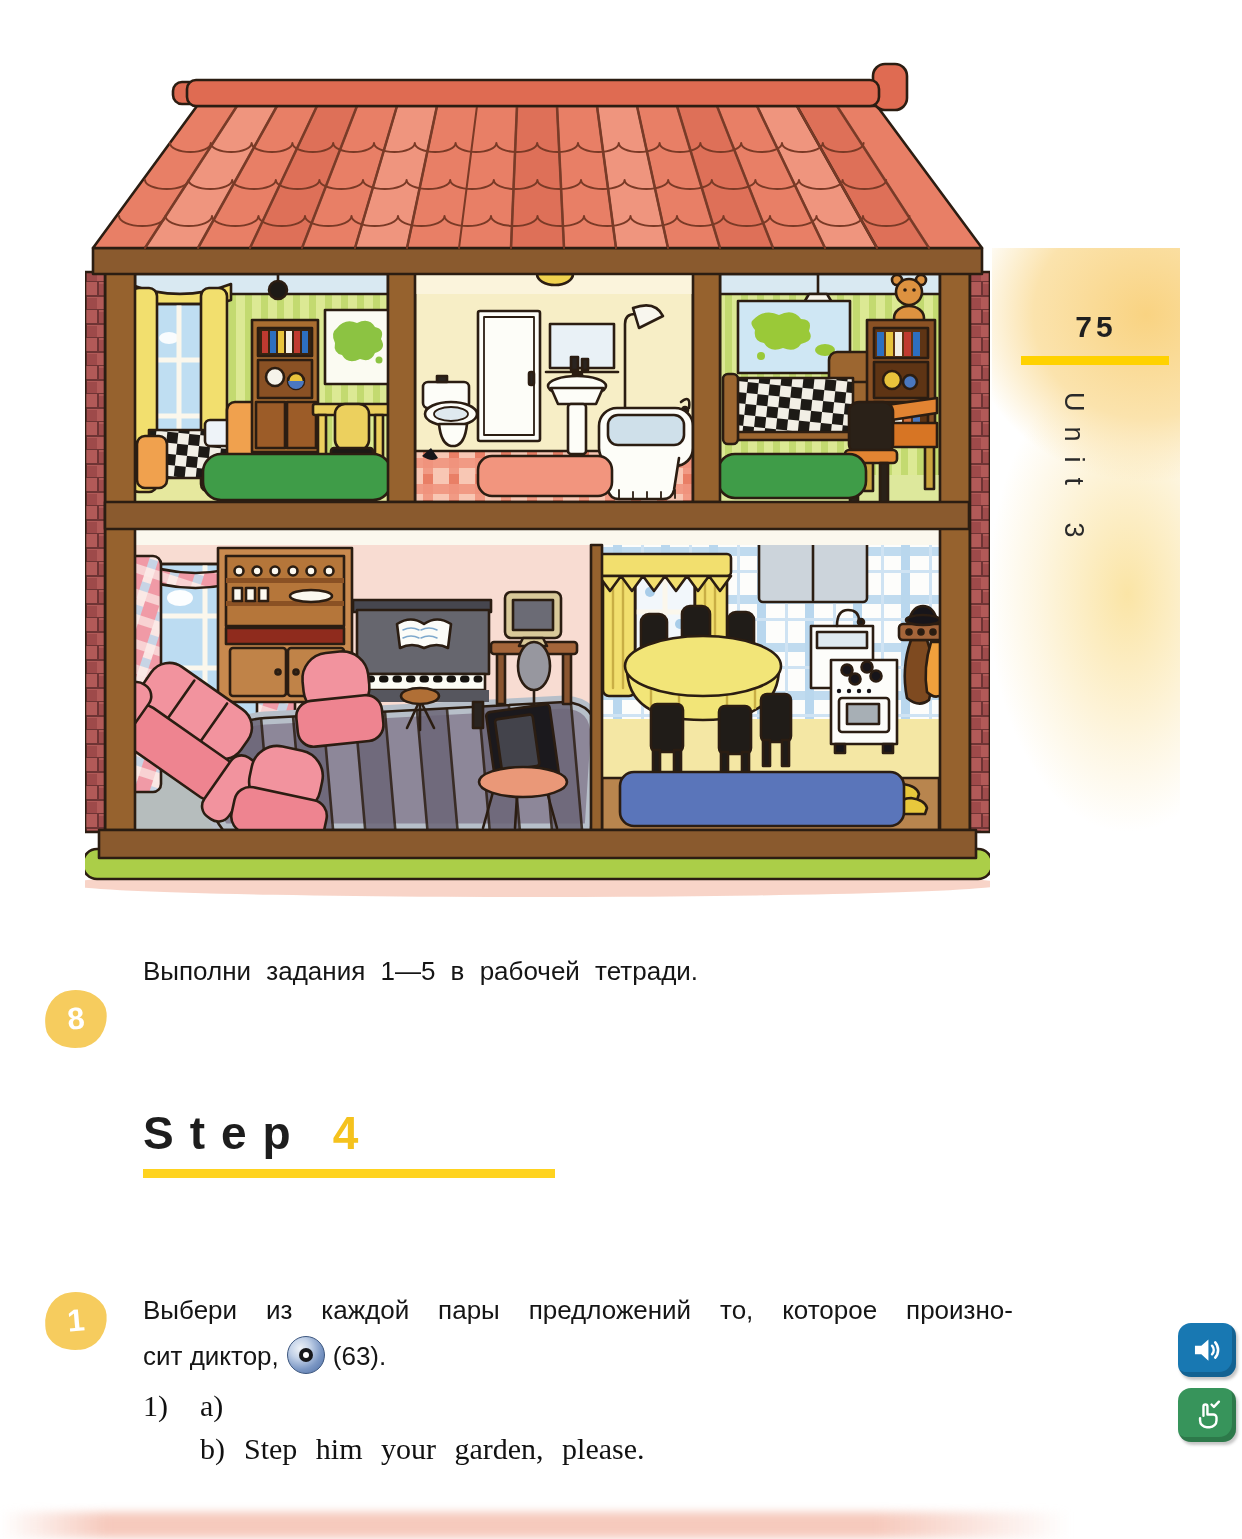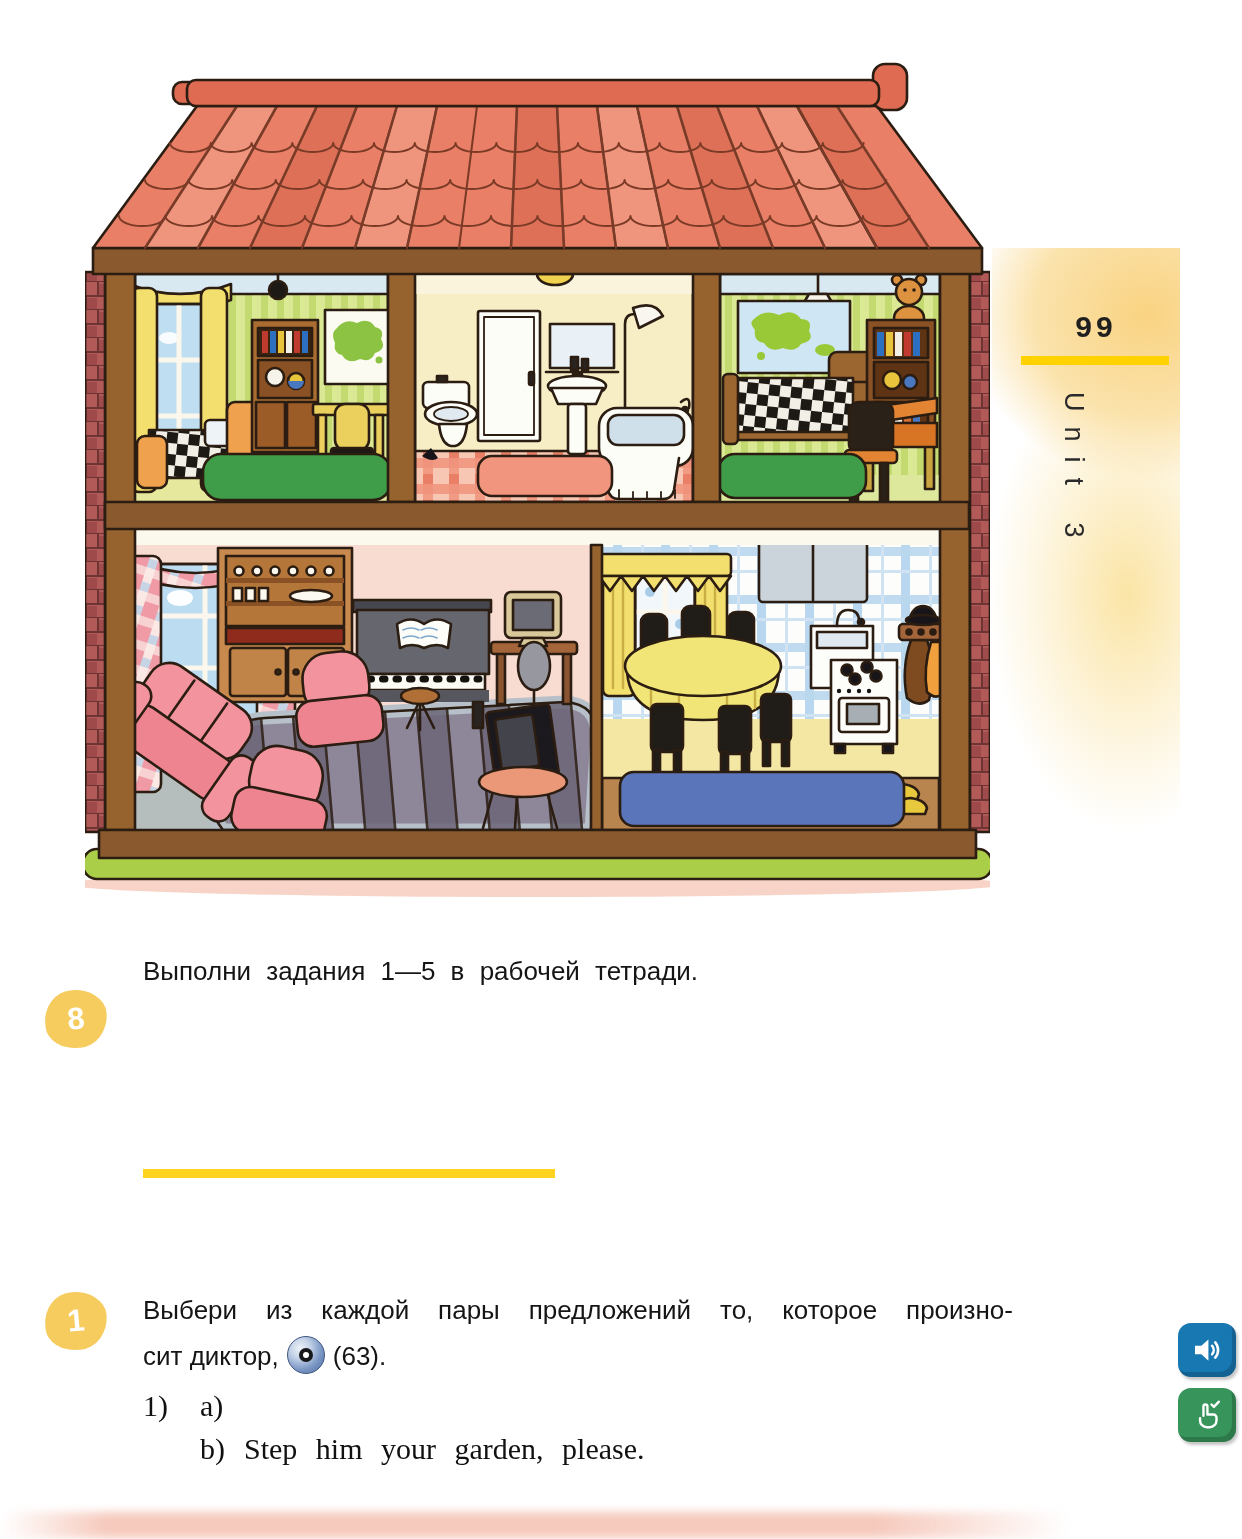--- a/index.html
+++ b/index.html
@@ -528,28 +528,29 @@
           <path class="fan" d="M34 158 a23.2 10 0 0 0 46.5 0 a23.2 10 0 0 0 46.5 0 a23.2 10 0 0 0 46.5 0 a23.2 10 0 0 0 46.5 0 a23.2 10 0 0 0 46.5 0 a23.2 10 0 0 0 46.5 0 a23.2 10 0 0 0 46.5 0 a23.2 10 0 0 0 46.5 0 a23.2 10 0 0 0 46.5 0 a23.2 10 0 0 0 46.5 0 a23.2 10 0 0 0 46.5 0 a23.2 10 0 0 0 46.5 0 a23.2 10 0 0 0 46.5 0 a23.2 10 0 0 0 46.5 0 a23.2 10 0 0 0 46.5 0 a23.2 10 0 0 0 46.5 0 a23.2 10 0 0 0 46.5 0"></path>
         </g>
         <rect x="88" y="24" width="26" height="22" rx="9" fill="#df6b52"></rect>
         <rect x="788" y="6" width="34" height="46" rx="12" fill="#df6b52"></rect>
         <rect x="102" y="22" width="692" height="26" rx="9" fill="#df6b52"></rect>
       </g>
     </g>
   </svg>
 
   <div class="tab-blob"></div>
-  <div class="page-num">99</div>
+  <div class="page-num">75</div>
   <div class="tab-line"></div>
   <div class="unit-label">Unit 3</div>
 
 
   <div class="badge" style="top:990px">8</div>
   <div class="ru" style="top:951px;word-spacing:8px">Выполни задания 1—5 в рабочей тетради.</div>
 
+  <div class="step"><span>Step</span><b>4</b></div>
   <div class="step-line"></div>
 
 
   <div class="badge" style="top:1292px">1</div>
   <div class="ru ru-just" style="top:1290px">Выбери из каждой пары предложений то, которое произно-</div>
   <div class="ru" style="top:1336px">
     <span>сит диктор,</span><span class="cd"></span><span>(63).</span>
   </div>
 
   <div class="items">

